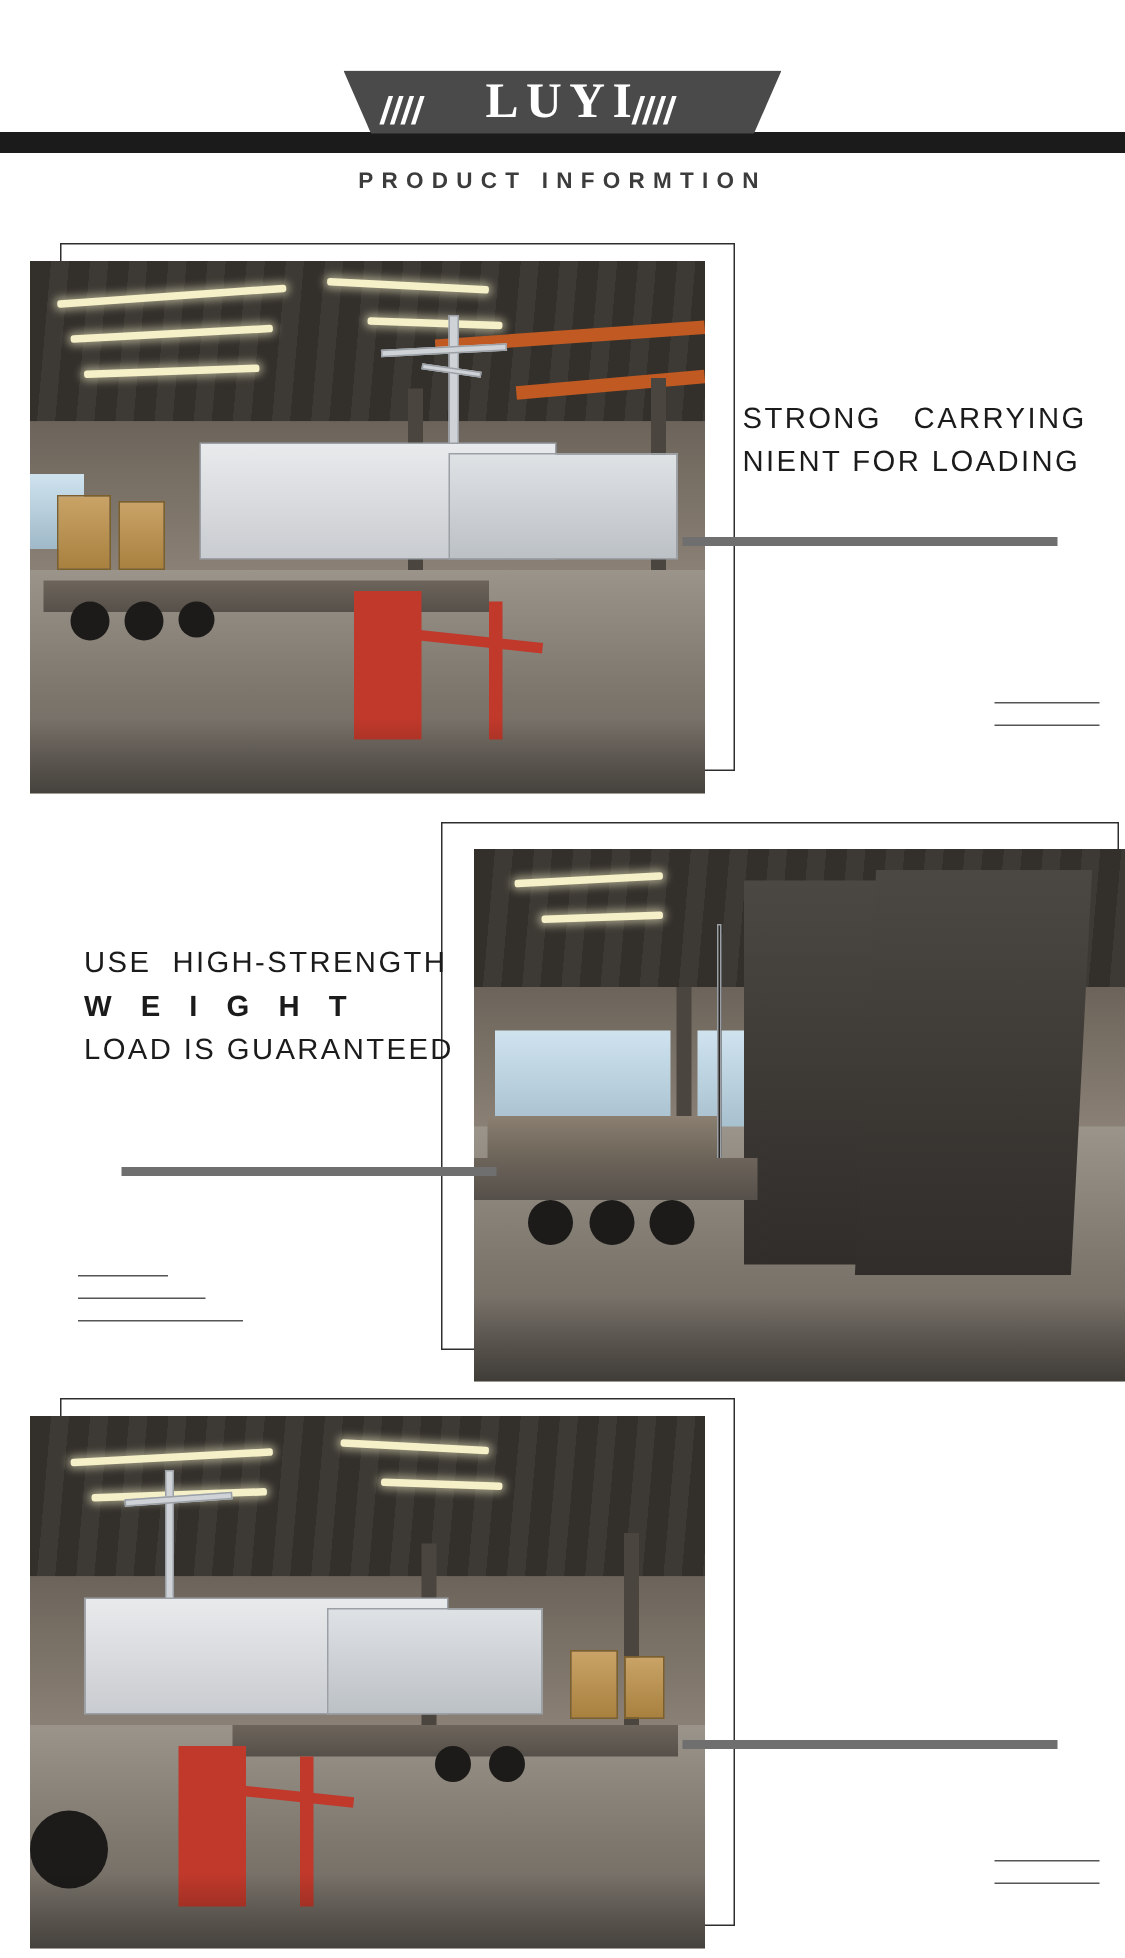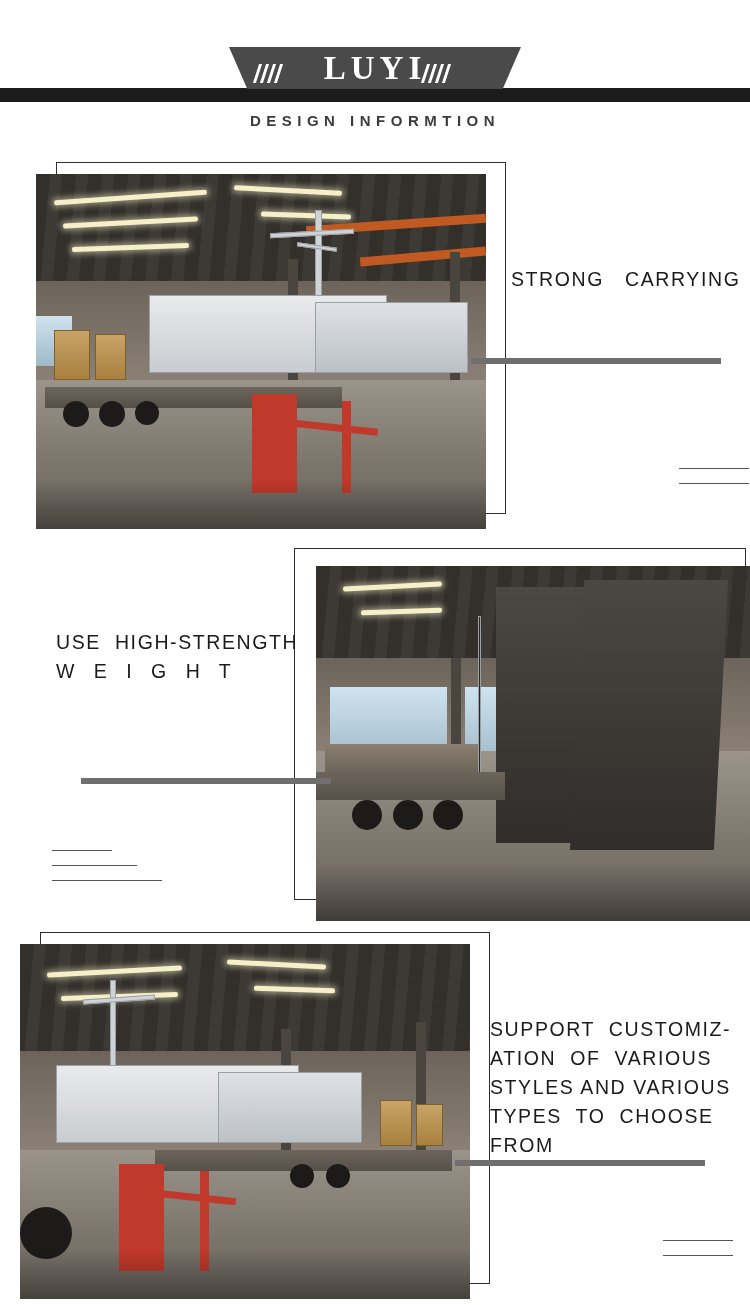--- a/index.html
+++ b/index.html
@@ -186,24 +186,24 @@
         <span></span>
         <span></span>
         <span></span>
     </div>
     <div class="chev right">
       <span></span>
         <span></span>
         <span></span>
         <span></span>
     </div>
-    <div class="header-sub">DESIGN INFORMTION</div>
+    <div class="header-sub">PRODUCT INFORMTION</div>
   </div>
 
-  <div class="block" style="left:16px;top:150px;width:682px;height:400px;">
+  <div class="block" style="left:0;top:150px;width:682px;height:400px;">
     <div class="frame" style="left:40px;top:12px;width:450px;height:352px;"></div>
 
     <div class="photo" style="left:20px;top:24px;width:450px;height:355px;">
       <div class="photo-inner">
         <div class="wh-roof"></div>
         <div class="wh-lampstrip" style="left:4%;top:6%;width:34%;transform:rotate(-4deg);"></div>
         <div class="wh-lampstrip" style="left:6%;top:13%;width:30%;transform:rotate(-3deg);"></div>
         <div class="wh-lampstrip" style="left:8%;top:20%;width:26%;transform:rotate(-2deg);"></div>
         <div class="wh-lampstrip" style="left:44%;top:4%;width:24%;transform:rotate(3deg);"></div>
         <div class="wh-lampstrip" style="left:50%;top:11%;width:20%;transform:rotate(2deg);"></div>
@@ -229,20 +229,21 @@
         <div class="red-stand" style="left:68%;top:64%;width:9px;height:26%;"></div>
         <div class="wheel" style="left:6%;top:64%;width:26px;height:26px;"></div>
         <div class="wheel" style="left:14%;top:64%;width:26px;height:26px;"></div>
         <div class="wheel" style="left:22%;top:64%;width:24px;height:24px;"></div>
         <div class="shadowy" style="left:0;bottom:0;width:100%;height:14%;background:linear-gradient(180deg,rgba(0,0,0,0),rgba(0,0,0,.35));"></div>
       </div>
     </div>
 
     <div class="caption" style="left:495px;top:115px;width:240px;">
       <span class="ln">STRONG   CARRYING</span>
+      <span class="ln">NIENT FOR LOADING</span>
     </div>
     <div class="cap-rule" style="left:455px;top:208px;width:250px;"></div>
 
     <div class="dashes" style="left:663px;top:318px;width:70px;">
       <i style="width:70px;"></i>
       <i style="width:70px;"></i>
     </div>
   </div>
 
   <div class="block" style="left:0;top:540px;width:750px;height:390px;margin-left:36px;">
@@ -269,21 +270,22 @@
         <div class="deck" style="left:2%;top:50%;width:34%;height:9%;background:linear-gradient(180deg,#8a7f70,#6a6257);"></div>
         <div class="wheel" style="left:8%;top:66%;width:30px;height:30px;"></div>
         <div class="wheel" style="left:17%;top:66%;width:30px;height:30px;"></div>
         <div class="wheel" style="left:26%;top:66%;width:30px;height:30px;"></div>
         <div class="shadowy" style="left:0;bottom:0;width:100%;height:16%;background:linear-gradient(180deg,rgba(0,0,0,0),rgba(0,0,0,.4));"></div>
       </div>
     </div>
 
     <div class="caption" style="left:20px;top:88px;width:260px;">
       <span class="ln">USE  HIGH-STRENGTH</span>
-      <span class="ln" style="letter-spacing:7px;">W E I G H T</span>
+      <span class="ln" style="letter-spacing:7px;font-weight:bold;">W E I G H T</span>
+      <span class="ln">LOAD IS GUARANTEED</span>
     </div>
     <div class="cap-rule" style="left:45px;top:238px;width:250px;"></div>
 
     <div class="dashes" style="left:16px;top:310px;width:110px;">
       <i style="width:60px;"></i>
       <i style="width:85px;"></i>
       <i style="width:110px;"></i>
     </div>
   </div>
 
@@ -313,27 +315,20 @@
         <div class="red-stand" style="left:22%;top:62%;width:10%;height:30%;"></div>
         <div class="red-stand" style="left:26%;top:70%;width:22%;height:7px;transform:rotate(6deg);"></div>
         <div class="red-stand" style="left:40%;top:64%;width:9px;height:28%;"></div>
         <div class="wheel" style="left:60%;top:62%;width:24px;height:24px;"></div>
         <div class="wheel" style="left:68%;top:62%;width:24px;height:24px;"></div>
         <div class="wheel" style="left:0%;top:74%;width:52px;height:52px;"></div>
         <div class="shadowy" style="left:0;bottom:0;width:100%;height:14%;background:linear-gradient(180deg,rgba(0,0,0,0),rgba(0,0,0,.35));"></div>
       </div>
     </div>
 
-    <div class="caption" style="left:490px;top:95px;width:250px;">
-      <span class="ln">SUPPORT  CUSTOMIZ-</span>
-      <span class="ln">ATION  OF  VARIOUS</span>
-      <span class="ln">STYLES AND VARIOUS</span>
-      <span class="ln">TYPES  TO  CHOOSE</span>
-      <span class="ln">FROM</span>
-    </div>
     <div class="cap-rule" style="left:455px;top:240px;width:250px;"></div>
 
     <div class="dashes" style="left:663px;top:320px;width:70px;">
       <i style="width:70px;"></i>
       <i style="width:70px;"></i>
     </div>
   </div>
 
 </div>
 

